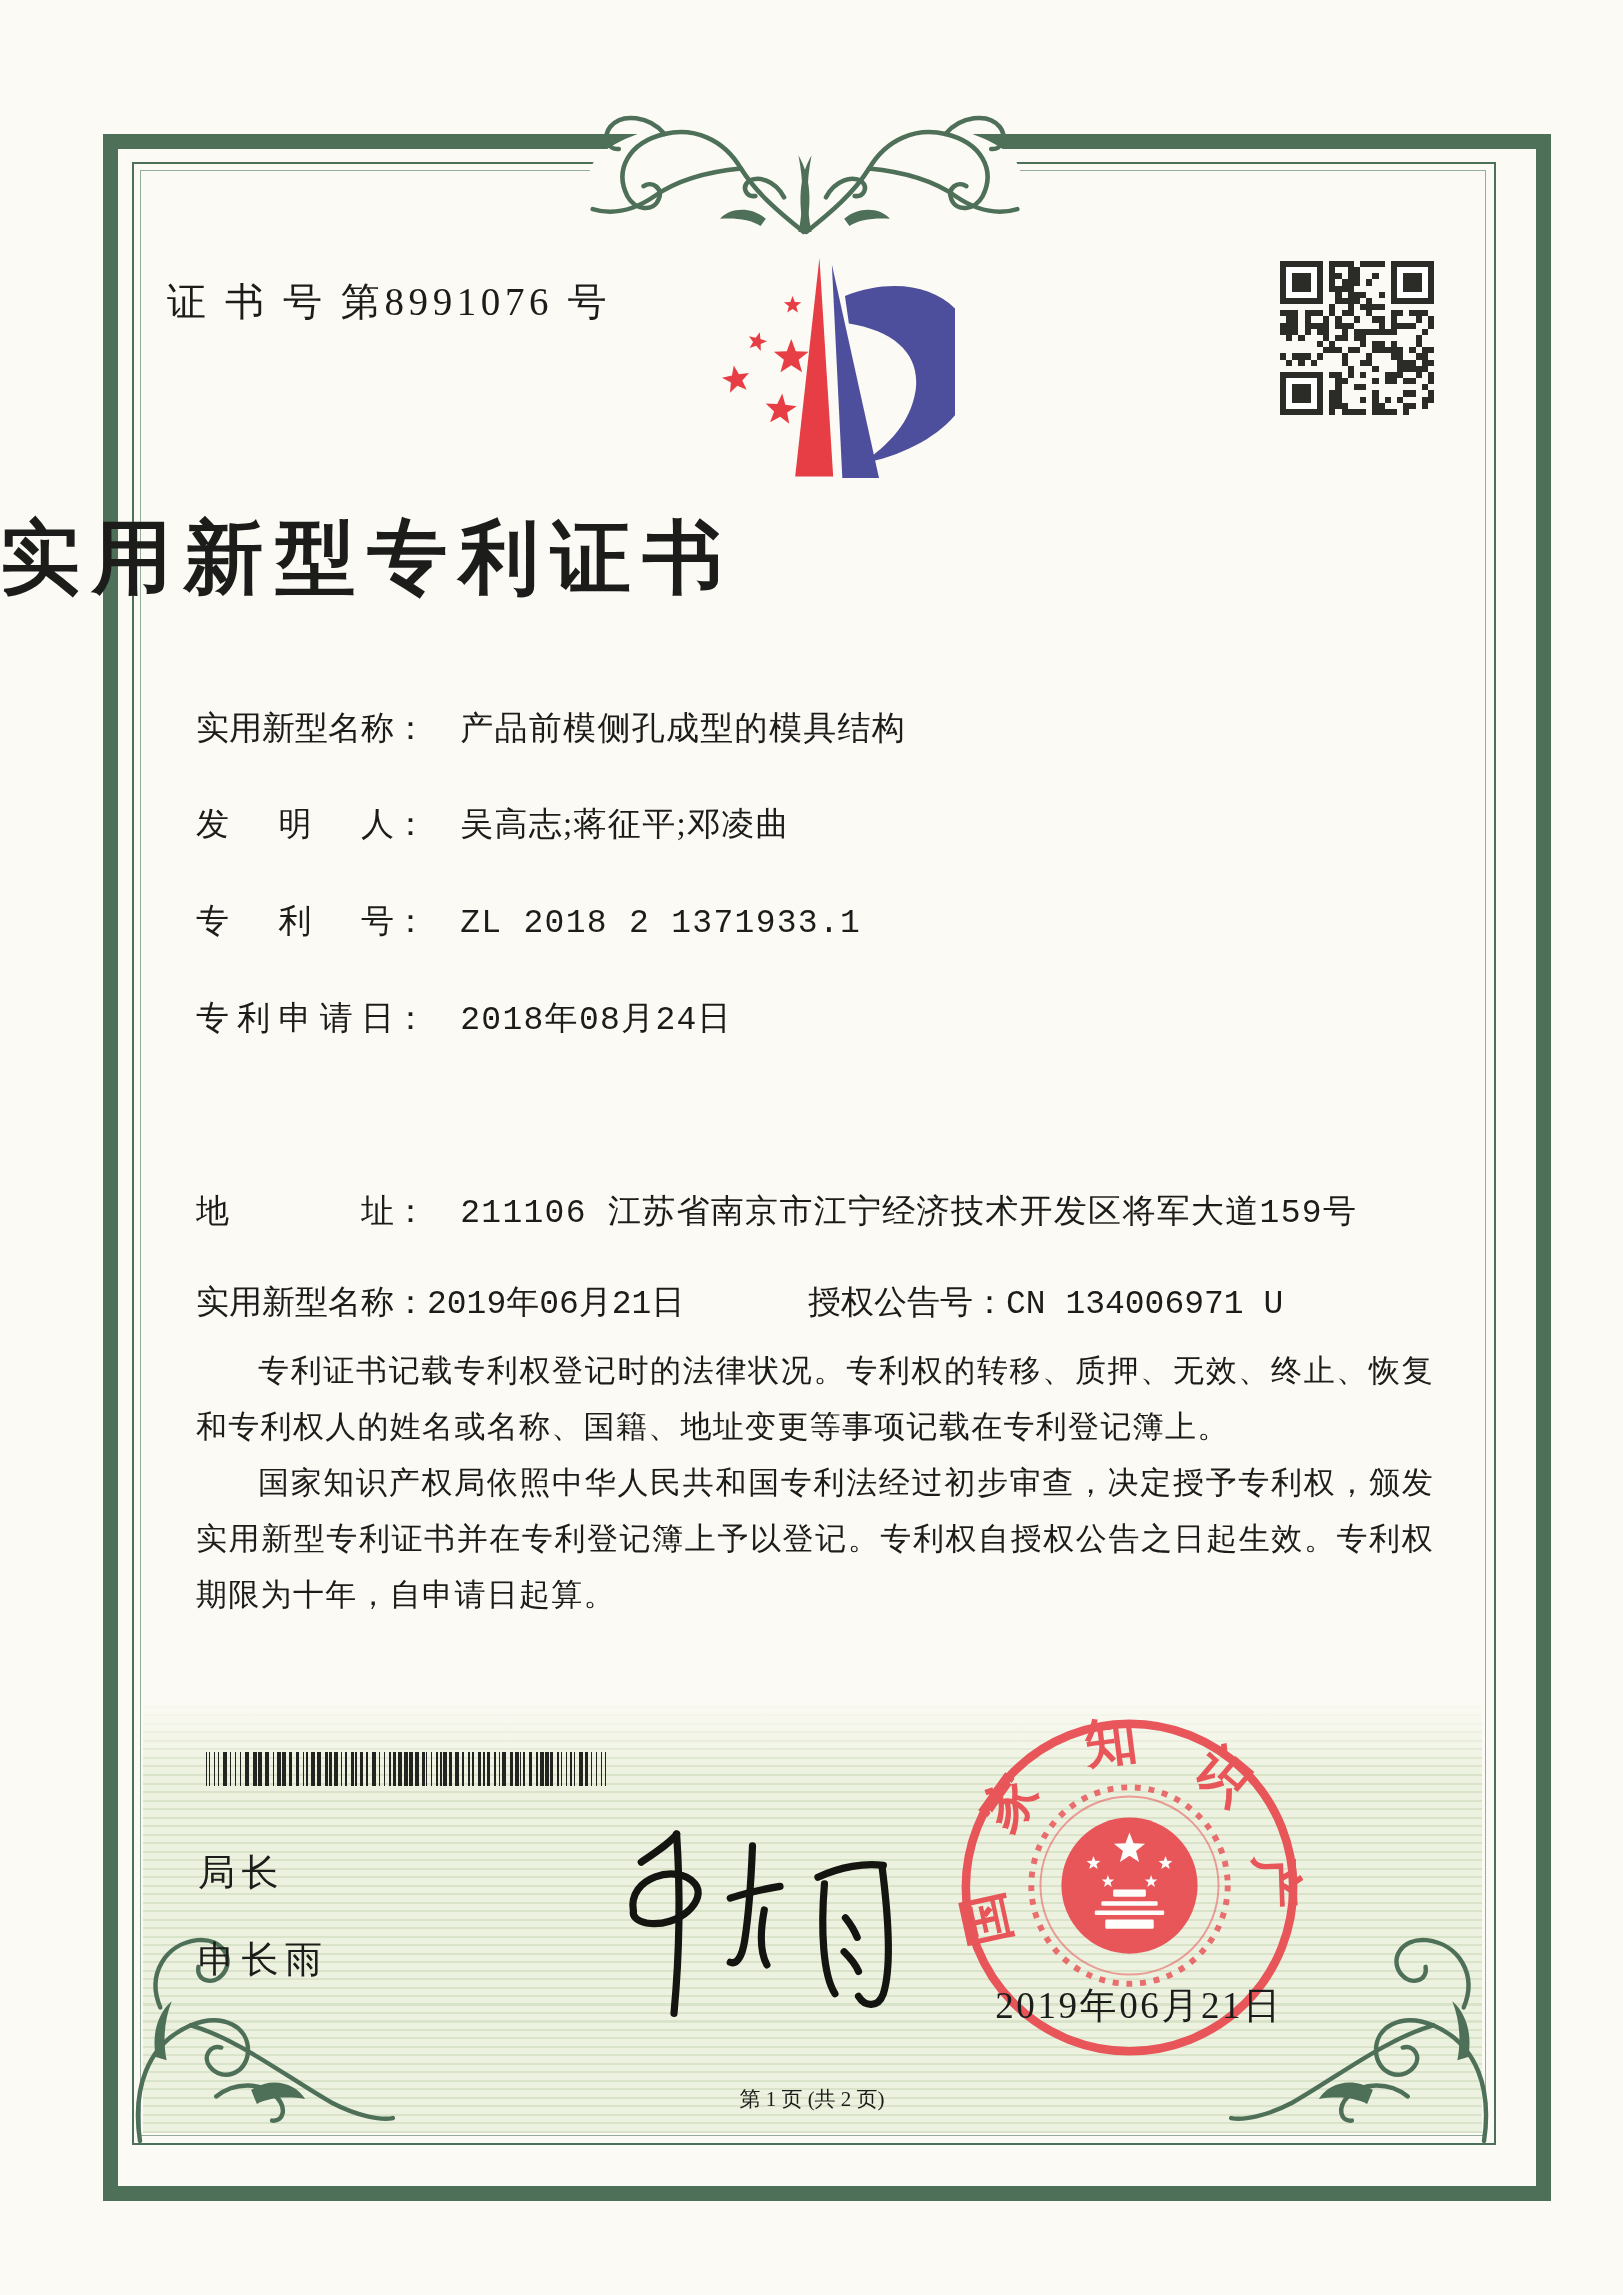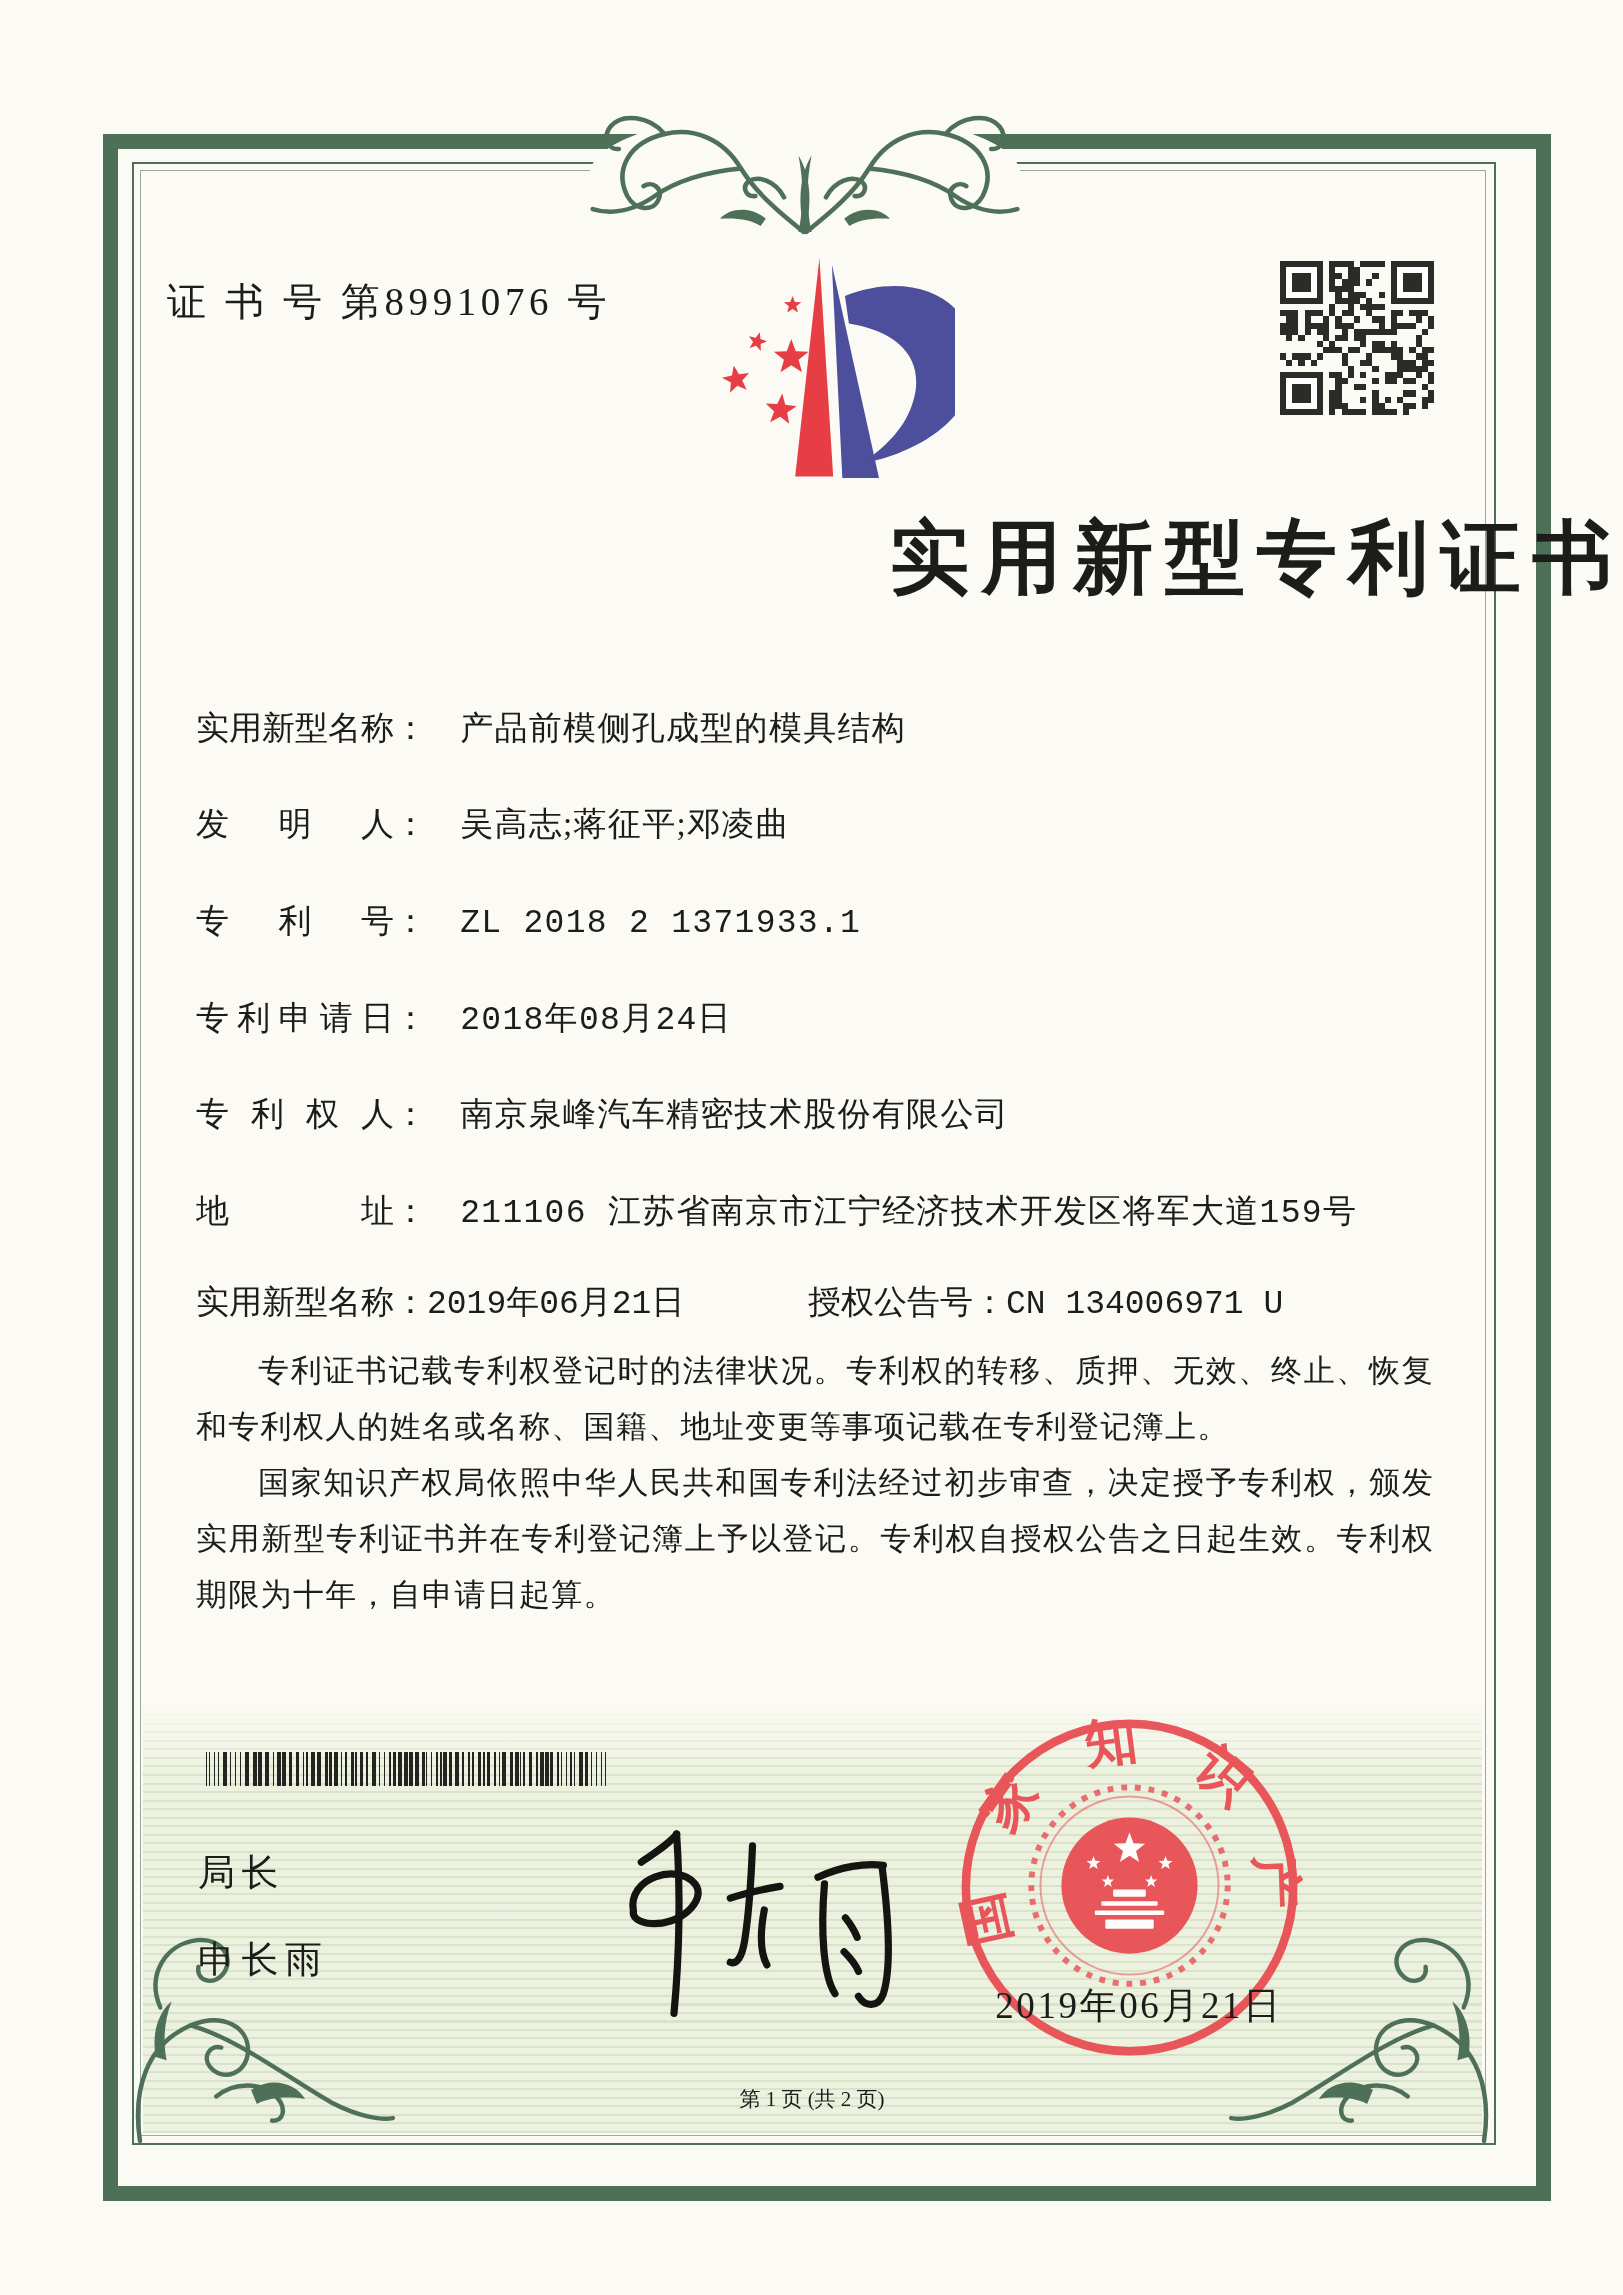--- a/index.html
+++ b/index.html
@@ -20,21 +20,21 @@
 
   
   .watermark{position:absolute;left:143px;top:1701px;width:1339px;height:432px;
              background-color:var(--watermark_green);
              background-image:repeating-linear-gradient(0deg,rgba(137,168,108,.20) 0 2px,rgba(255,255,255,0) 2px 8.5px);}
   .watermark::before{content:"";position:absolute;left:0;top:0;right:0;height:72px;
              background:linear-gradient(180deg,#fbfaf4 0%,rgba(251,250,244,0) 100%);}
 
   
   .cert-no{position:absolute;left:167px;top:275px;font-size:39px;letter-spacing:4.6px;}
-  .title{position:absolute;left:0;top:505px;width:100%;text-align:right;
+  .title{position:absolute;left:0;top:505px;width:100%;text-align:left;
          font-size:80px;font-weight:700;letter-spacing:11.8px;}
   .field-row{position:absolute;left:196px;font-size:33px;white-space:nowrap;}
   .field-label{display:inline-block;width:198px;text-align:justify;text-align-last:justify;vertical-align:bottom;}
   .field-colon{display:inline-block;margin-right:5.2px;}
   .field-value{letter-spacing:1.3px;margin-left:28px;}
   .mono, .field-value{font-family:"Liberation Mono","DejaVu Sans Mono","Liberation Serif",serif;}
   .cjk-value{font-family:"Liberation Serif","DejaVu Serif",serif;}
   .grant-row{position:absolute;left:0;top:1280px;width:100%;font-size:33px;}
   .grant-a{position:absolute;left:196px;white-space:nowrap;}
   .grant-b{position:absolute;left:808px;white-space:nowrap;}
@@ -345,23 +345,20 @@
   </div>
   <div class="field-row" style="top:802px">
     <span class="field-label">发明人</span><span class="field-colon">：</span><span class="field-value cjk-value">吴高志;蒋征平;邓凌曲</span>
   </div>
   <div class="field-row" style="top:899px">
     <span class="field-label">专利号</span><span class="field-colon">：</span><span class="field-value">ZL 2018 2 1371933.1</span>
   </div>
   <div class="field-row" style="top:996px">
     <span class="field-label">专利申请日</span><span class="field-colon">：</span><span class="field-value">2018年08月24日</span>
   </div>
-  <div class="field-row" style="top:1092px">
-    <span class="field-label">专利权人</span><span class="field-colon">：</span><span class="field-value cjk-value">南京泉峰汽车精密技术股份有限公司</span>
-  </div>
   <div class="field-row" style="top:1189px">
     <span class="field-label">地址</span><span class="field-colon">：</span><span class="field-value">211106 江苏省南京市江宁经济技术开发区将军大道159号</span>
   </div>
 
   <div class="grant-row">
     <span class="grant-a">
       <span>实用新型名称</span><span>：</span><span class="mono">2019年06月21日</span>
     </span>
     <span class="grant-b">
       <span>授权公告号</span><span>：</span><span class="mono">CN 134006971 U</span>

